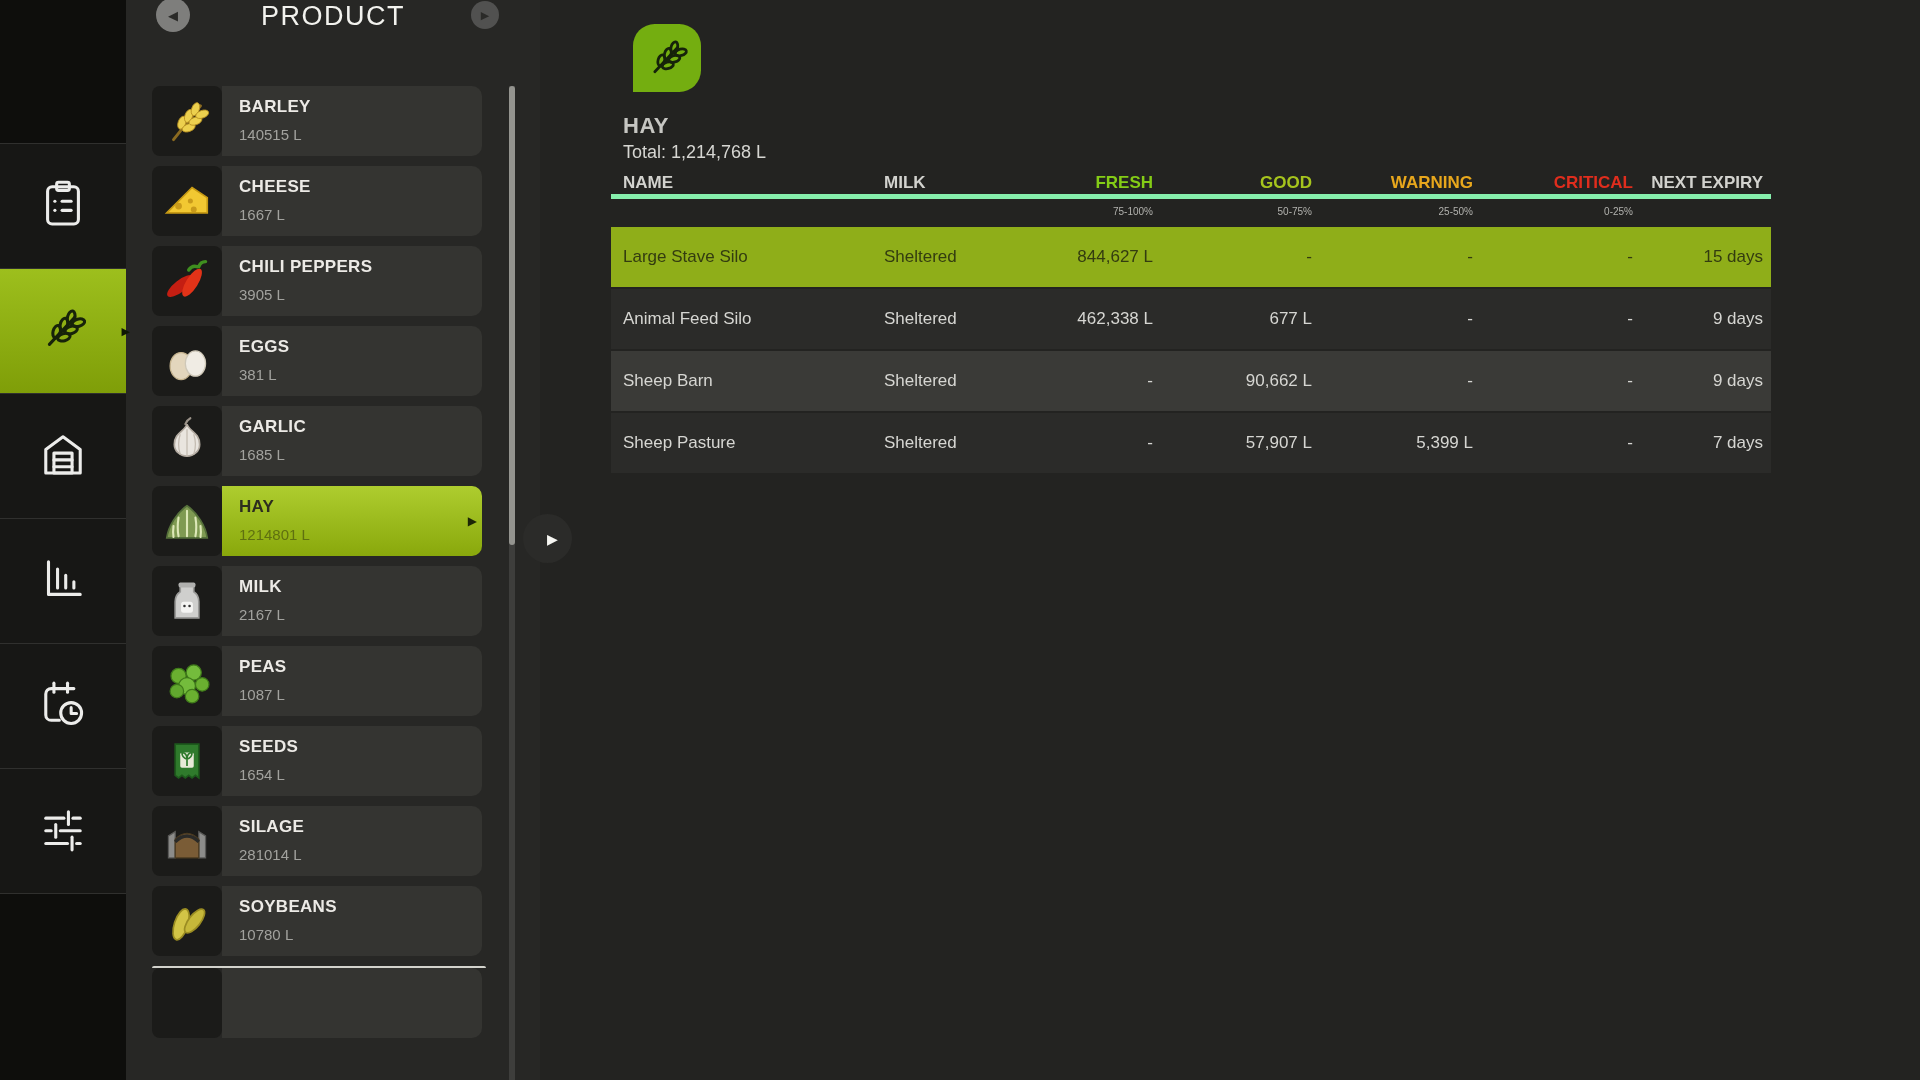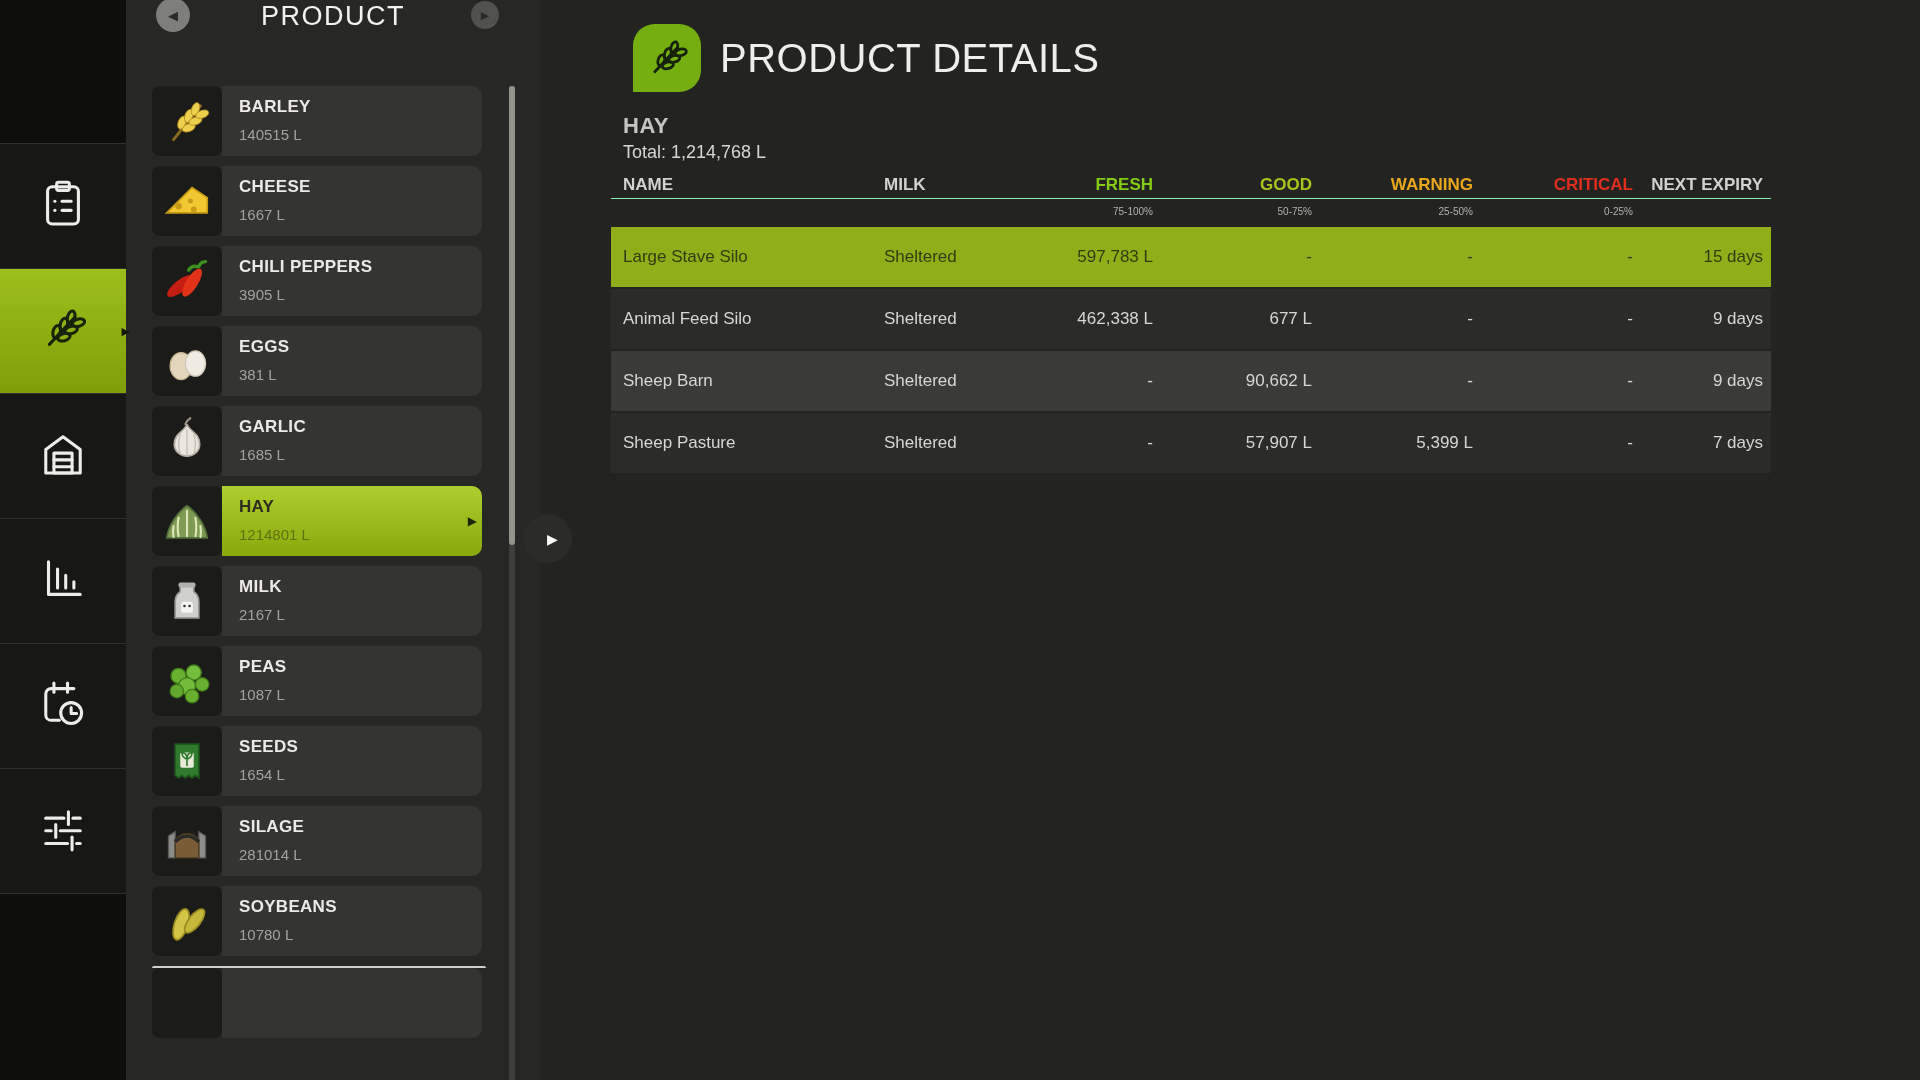--- a/index.html
+++ b/index.html
@@ -53,21 +53,21 @@
                border-radius:32% 32% 32% 0;display:flex;align-items:center;justify-content:center}
   .detail-icon svg{width:52px;height:52px}
   .detail-title{position:absolute;left:180px;top:36px;font-size:40px;color:#eeeeea;letter-spacing:.5px}
   .detail-product{position:absolute;left:83px;top:113px;font-size:22px;font-weight:bold;
                   color:#c6c6c2;letter-spacing:.5px}
   .detail-total{position:absolute;left:83px;top:142px;font-size:18px;color:#d6d6d2}
 
   .table{position:absolute;left:71px;top:172px;width:1160px}
   .trow-grid{display:grid;grid-template-columns:261px 130px 139px 159px 161px 160px 130px;
              padding:0 8px 0 12px;align-items:center;box-sizing:border-box}
-  .thead{height:27px;border-bottom:1px solid #86efac;font-weight:bold;font-size:17px}
+  .thead{height:27px;border-bottom:5px solid #86efac;font-weight:bold;font-size:17px}
   .tsub{height:25px;font-size:10px;color:#b2b2ae;margin-bottom:3px}
   .trow{height:60px;margin-bottom:2px;font-size:17px;color:#d6d6d2;background:#2b2b29;cursor:pointer}
   #tbody .trow:nth-child(odd){background:#3a3a37}
   #tbody .trow.hl{background:#8fae19;color:#333c10}
   .cell-r{text-align:right}
 </style>
 </head>
 <body>
 
 <div class="rail">
@@ -324,21 +324,20 @@
       <svg viewBox="0 0 64 64" fill="none" stroke="#16230a" stroke-width="3.4" stroke-linecap="round" stroke-linejoin="round">
         <line x1="17" y1="49" x2="45" y2="19"></line>
         <ellipse cx="25" cy="35" rx="7" ry="4" transform="rotate(-75 25 35)"></ellipse>
         <ellipse cx="33" cy="27" rx="7" ry="4" transform="rotate(-75 33 27)"></ellipse>
         <ellipse cx="41" cy="19" rx="7" ry="4" transform="rotate(-75 41 19)"></ellipse>
         <ellipse cx="33" cy="41" rx="7" ry="4" transform="rotate(-15 33 41)"></ellipse>
         <ellipse cx="41" cy="33" rx="7" ry="4" transform="rotate(-15 41 33)"></ellipse>
         <ellipse cx="49" cy="25" rx="7" ry="4" transform="rotate(-15 49 25)"></ellipse>
       </svg>
     </div>
-  <div class="detail-title">PRODUCT DETAILS</div>
   <div class="detail-product">HAY</div>
   <div class="detail-total">Total: 1,214,768 L</div>
   <div class="table">
     <div class="thead trow-grid" id="thead">
         <div class="" style="color:#d2d2ce">NAME</div>
         <div class="" style="color:#d2d2ce">MILK</div>
         <div class="cell-r" style="color:#84cc16">FRESH</div>
         <div class="cell-r" style="color:#a6c41d">GOOD</div>
         <div class="cell-r" style="color:#e8a71c">WARNING</div>
         <div class="cell-r" style="color:#e02d1d">CRITICAL</div>
@@ -350,21 +349,21 @@
         <div class="cell-r">75-100%</div>
         <div class="cell-r">50-75%</div>
         <div class="cell-r">25-50%</div>
         <div class="cell-r">0-25%</div>
         <div class="cell-r"></div>
       </div>
     <div id="tbody">
         <div class="trow trow-grid hl">
           <div class="">Large Stave Silo</div>
           <div class="">Sheltered</div>
-          <div class="cell-r">597,783 L</div>
+          <div class="cell-r">844,627 L</div>
           <div class="cell-r">-</div>
           <div class="cell-r">-</div>
           <div class="cell-r">-</div>
           <div class="cell-r">15 days</div>
         </div>
         <div class="trow trow-grid">
           <div class="">Animal Feed Silo</div>
           <div class="">Sheltered</div>
           <div class="cell-r">462,338 L</div>
           <div class="cell-r">677 L</div>

